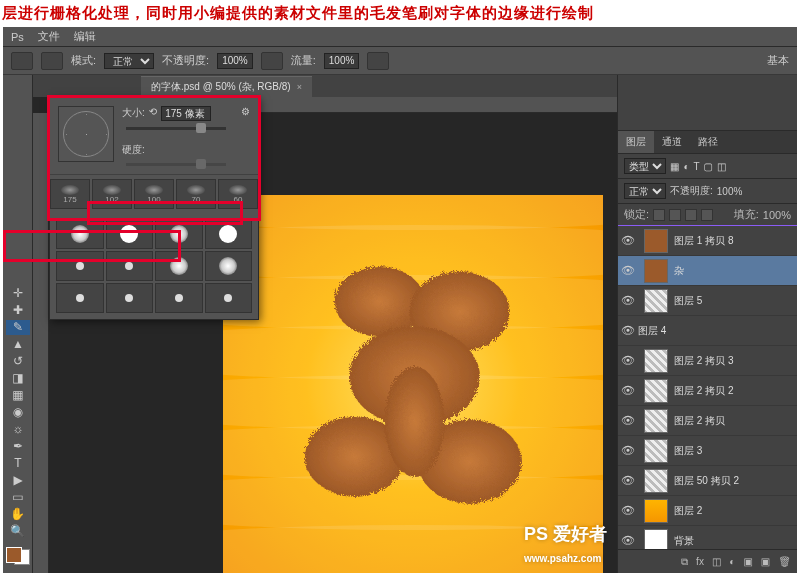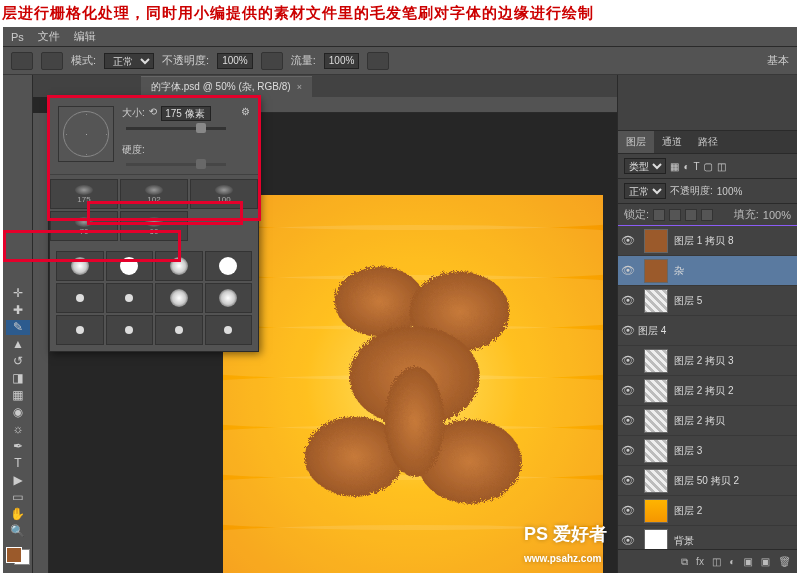--- a/index.html
+++ b/index.html
@@ -34,21 +34,21 @@
 .bp-top{padding:8px;display:flex;gap:8px;align-items:flex-start;border-bottom:1px solid #404040}
 .bp-preview{width:56px;height:56px;border:1px solid #333;background:#555;position:relative}
 .bp-preview::after{content:"";position:absolute;inset:4px;border:1px solid #888;border-radius:50%}
 .bp-preview::before{content:"";position:absolute;top:50%;left:50%;width:1px;height:1px;background:#aaa;box-shadow:-20px 0 #888,20px 0 #888,0 -20px #888,0 20px #888}
 .bp-ctrl{flex:1;color:#ccc;font-size:10px}
 .bp-row{display:flex;align-items:flex-start;gap:4px;margin-bottom:6px}
 .bp-row input[type=text]{width:50px;background:#3a3a3a;border:1px solid #222;color:#ddd;font-size:10px;padding:1px 3px}
 .slider{height:3px;background:#333;position:relative;width:100px;margin-left:4px}
 .slider::after{content:"";position:absolute;right:20px;top:-4px;width:10px;height:10px;background:#888;border-radius:2px}
 .bp-grid{display:grid;grid-template-columns:repeat(4,1fr);gap:2px;padding:6px;max-height:140px;overflow:hidden}
-.bp-grid2{display:grid;grid-template-columns:repeat(3,1fr);gap:2px;padding:4px 0}
+.bp-grid2{display:grid;grid-template-columns:repeat(5,1fr);gap:2px;padding:4px 0}
 .brush-cell{height:30px;background:#444;border:1px solid #333;display:flex;flex-direction:column;align-items:center;justify-content:center;color:#aaa;font-size:8px;position:relative}
 .brush-dot{width:18px;height:18px;background:radial-gradient(circle,#fff 0%,#ccc 50%,transparent 90%);border-radius:50%}
 .brush-hard{width:18px;height:18px;background:#fff;border-radius:50%}
 .brush-sm{width:8px;height:8px;background:#ddd;border-radius:50%}
 .brush-fur{width:18px;height:10px;background:radial-gradient(ellipse,#999 0%,transparent 80%);border-radius:50%}
 .hl-panel{position:absolute;border:3px solid #e4002b;z-index:10;pointer-events:none}
 .panels{width:180px;background:#424242;border-left:1px solid #2a2a2a;display:flex;flex-direction:column}
 .mini{height:56px;border-bottom:1px solid #2a2a2a;padding:4px;color:#bbb;font-size:9px}
 .layers-head{display:flex;background:#383838;color:#ccc;font-size:10px;border-bottom:1px solid #2a2a2a}
 .layers-head span{padding:4px 8px}

